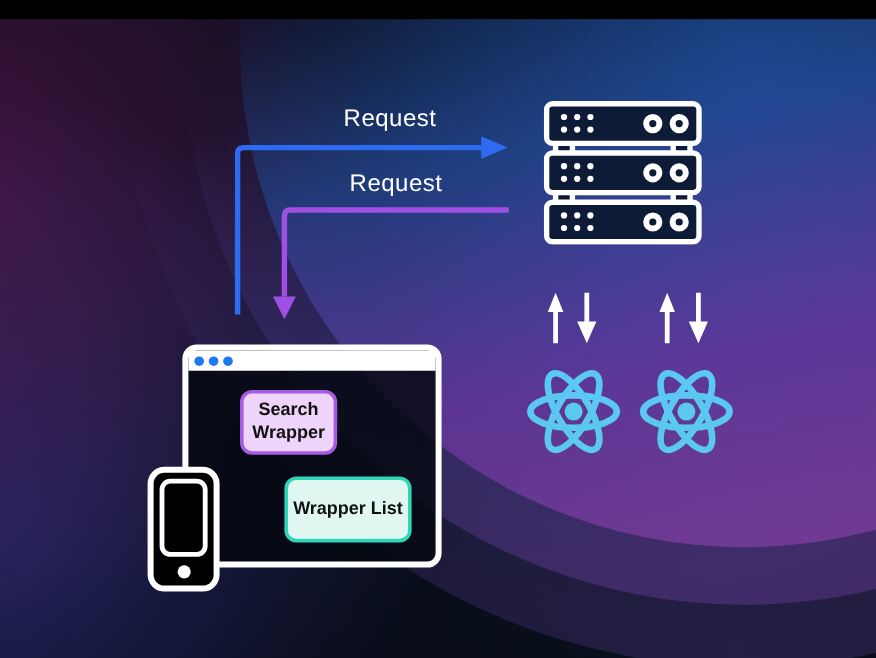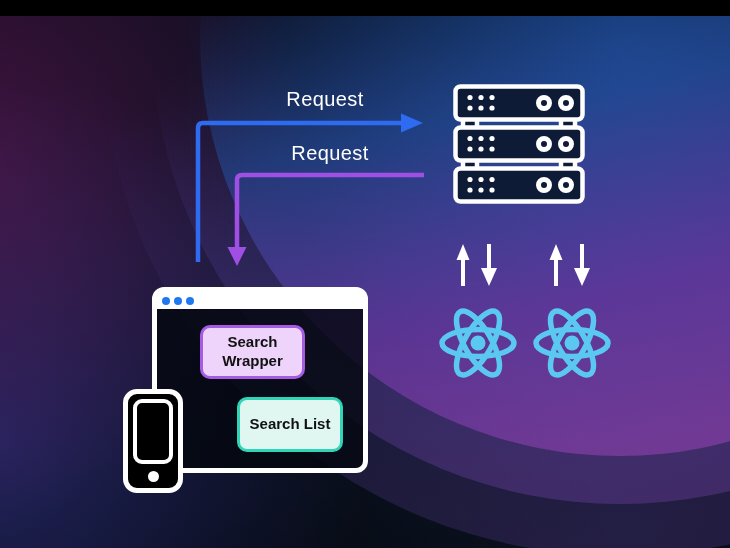--- a/index.html
+++ b/index.html
@@ -54,21 +54,21 @@
   .browser{position:absolute;left:152px;top:271px;width:216px;height:186px;z-index:3;
     box-sizing:border-box;border:5px solid #fff;border-radius:12px;
     background:rgba(4,7,15,0.82);}
   .browser-topbar{position:absolute;left:0;top:0;right:0;height:17px;background:#fff;
     border-radius:5px 5px 0 0;display:flex;align-items:center;gap:4px;padding-left:5px;}
   .browser-dot{width:8px;height:8px;border-radius:50%;background:var(--browser-dot,#1e78f0);}
 
   .component-box{position:absolute;z-index:5;box-sizing:border-box;border-radius:10px;
     display:flex;align-items:center;justify-content:center;text-align:center;
     color:#111;font-size:15px;font-weight:700;line-height:1.25;padding:4px;}
-  .box-search{left:200px;top:309px;width:105px;height:54px;
+  .box-search{left:200px;top:309px;width:81px;height:54px;
     background:var(--search-wrapper-fill,#eed3fb);
     border:3px solid var(--search-wrapper-border,#a55ce2);}
   .box-product{left:237px;top:381px;width:106px;height:55px;
     background:var(--product-list-fill,#dff7f0);
     border:3px solid var(--product-list-border,#30d5b8);}
 
   .phone{position:absolute;left:123px;top:373px;width:60px;height:104px;z-index:6;
     box-sizing:border-box;border:5px solid #fff;border-radius:14px;background:#000;}
   .phone-screen{position:absolute;left:5px;top:5px;width:40px;height:65px;
     box-sizing:border-box;border:4px solid #fff;border-radius:9px;background:#000;}
@@ -175,20 +175,20 @@
       <div class="browser-dot"></div>
       <div class="browser-dot"></div>
       <div class="browser-dot"></div>
     </div>
   </div>
 
   <div class="component-box box-search">
     <span>Search Wrapper</span>
   </div>
   <div class="component-box box-product">
-    <span>Search List</span>
+    <span>Wrapper List</span>
   </div>
 
   <div class="phone">
     <div class="phone-screen"></div>
     <div class="phone-home"></div>
   </div>
 </div>
 
 </body></html>

